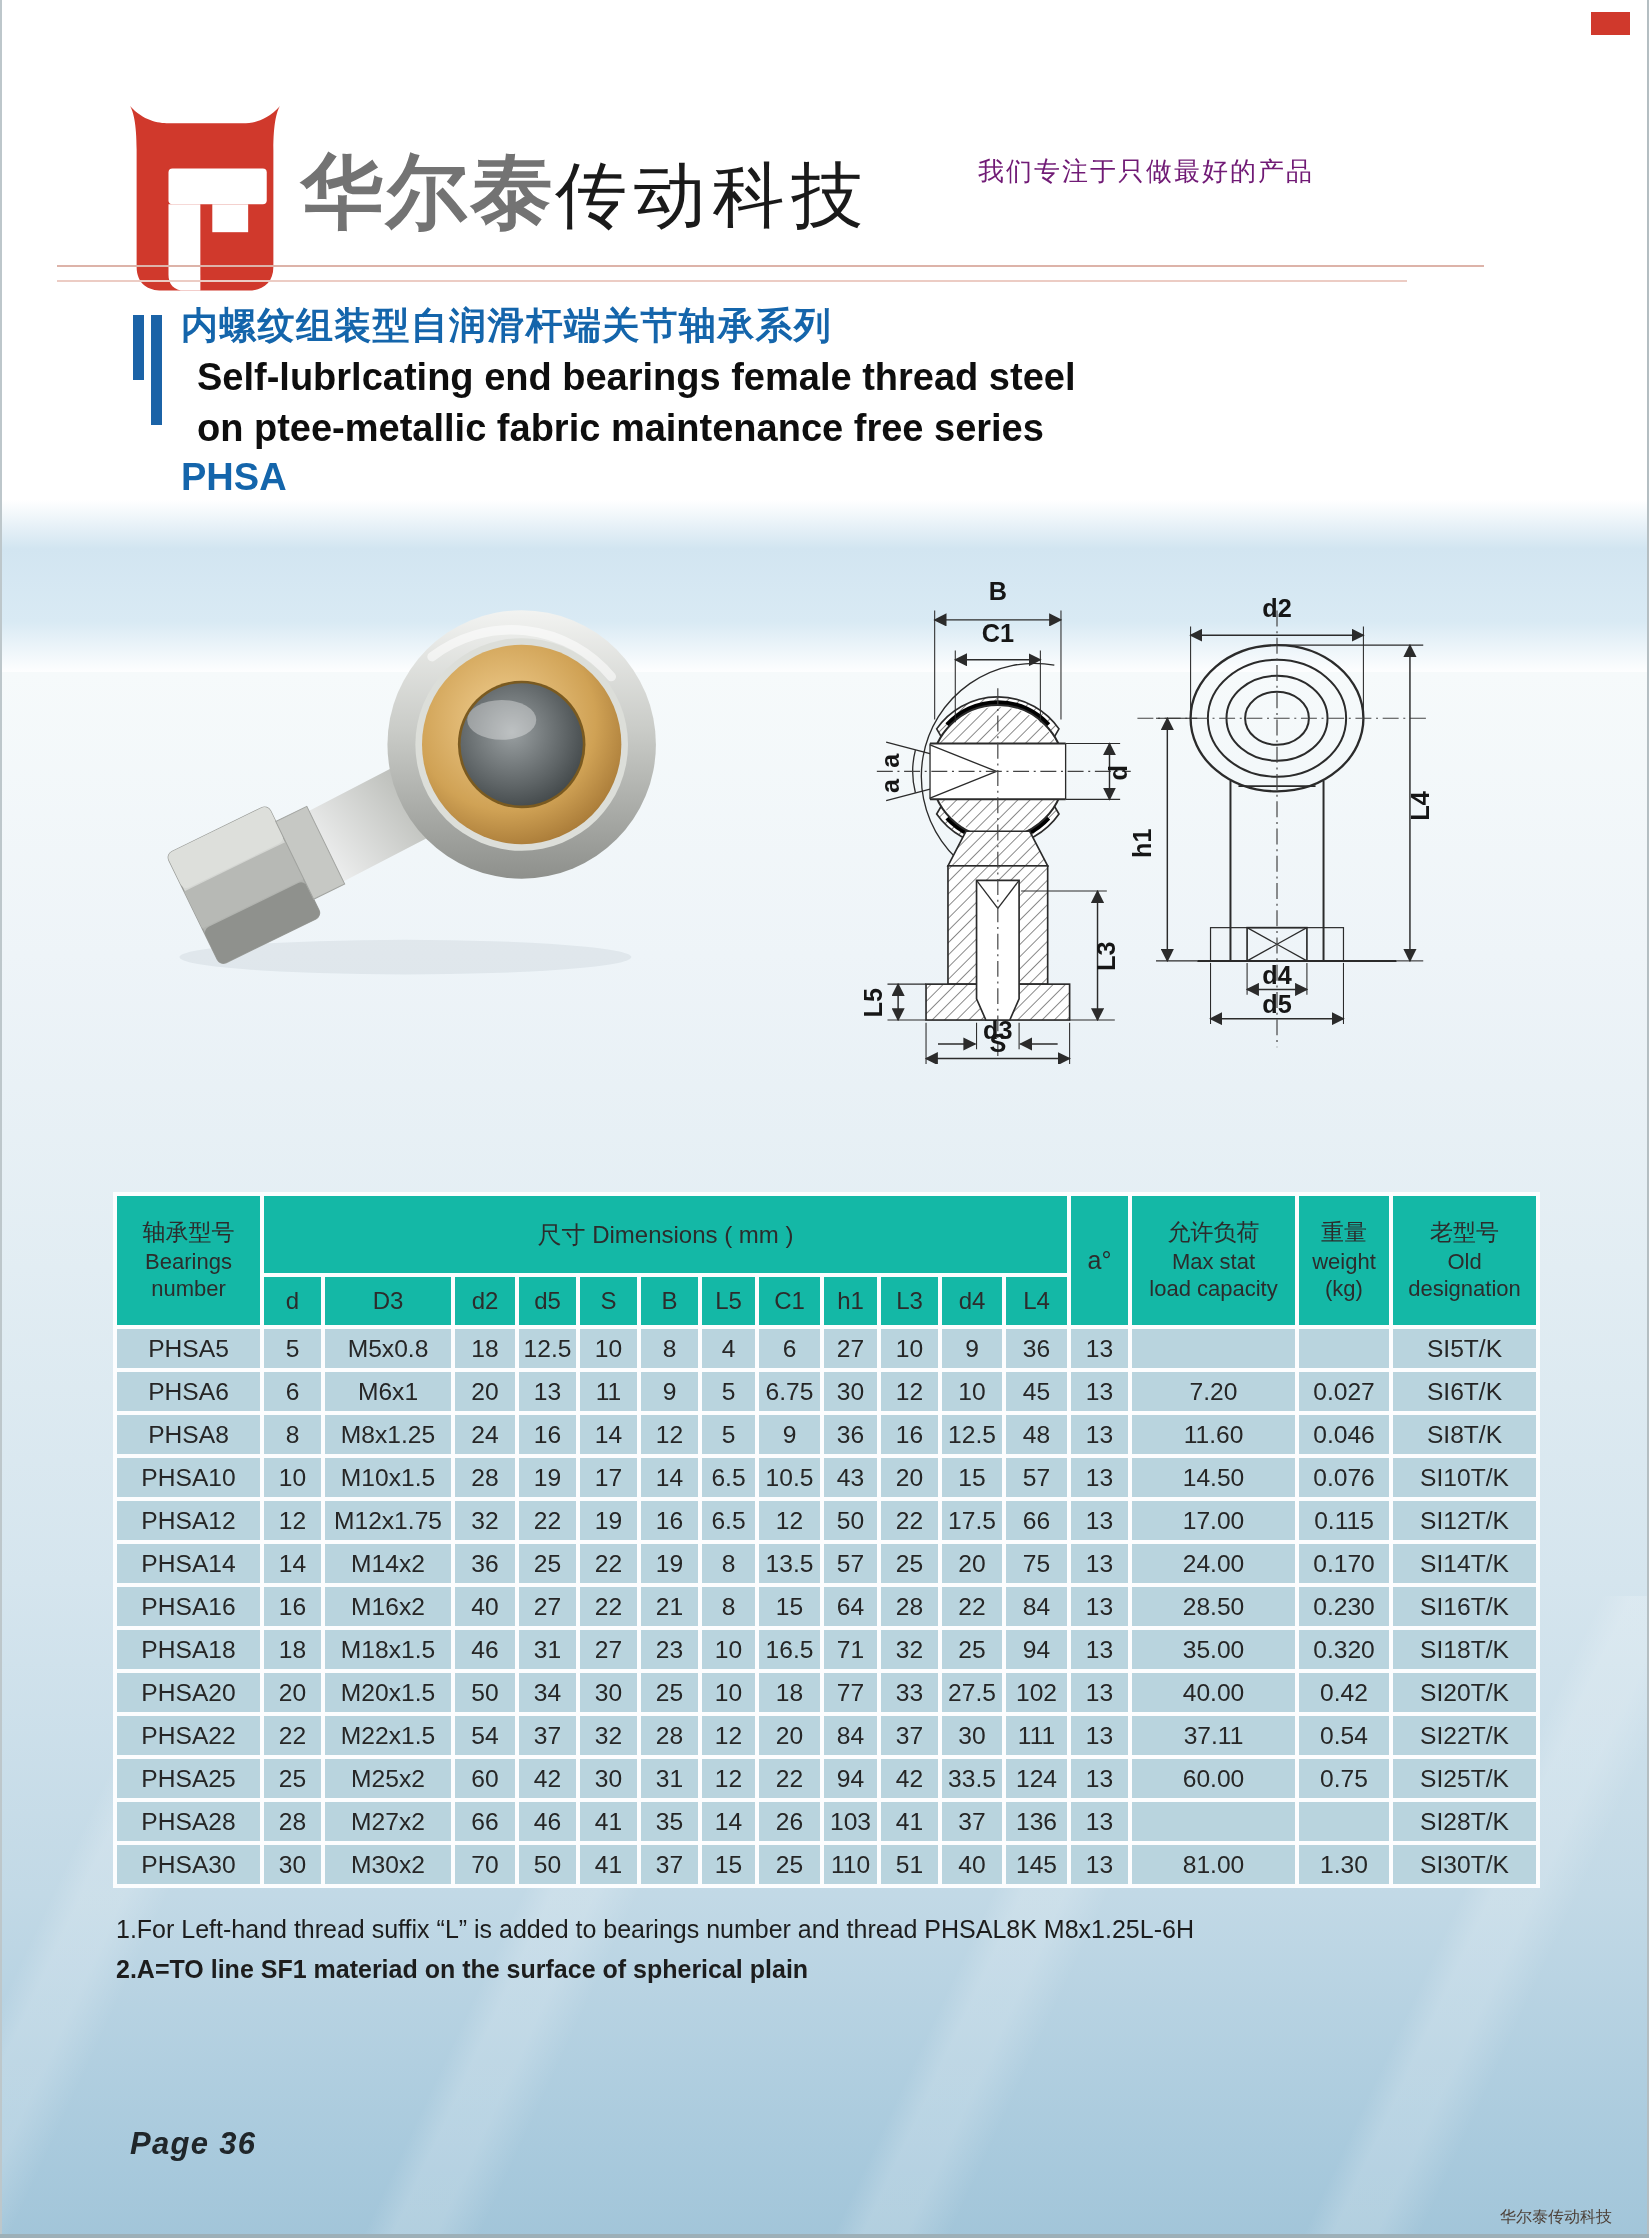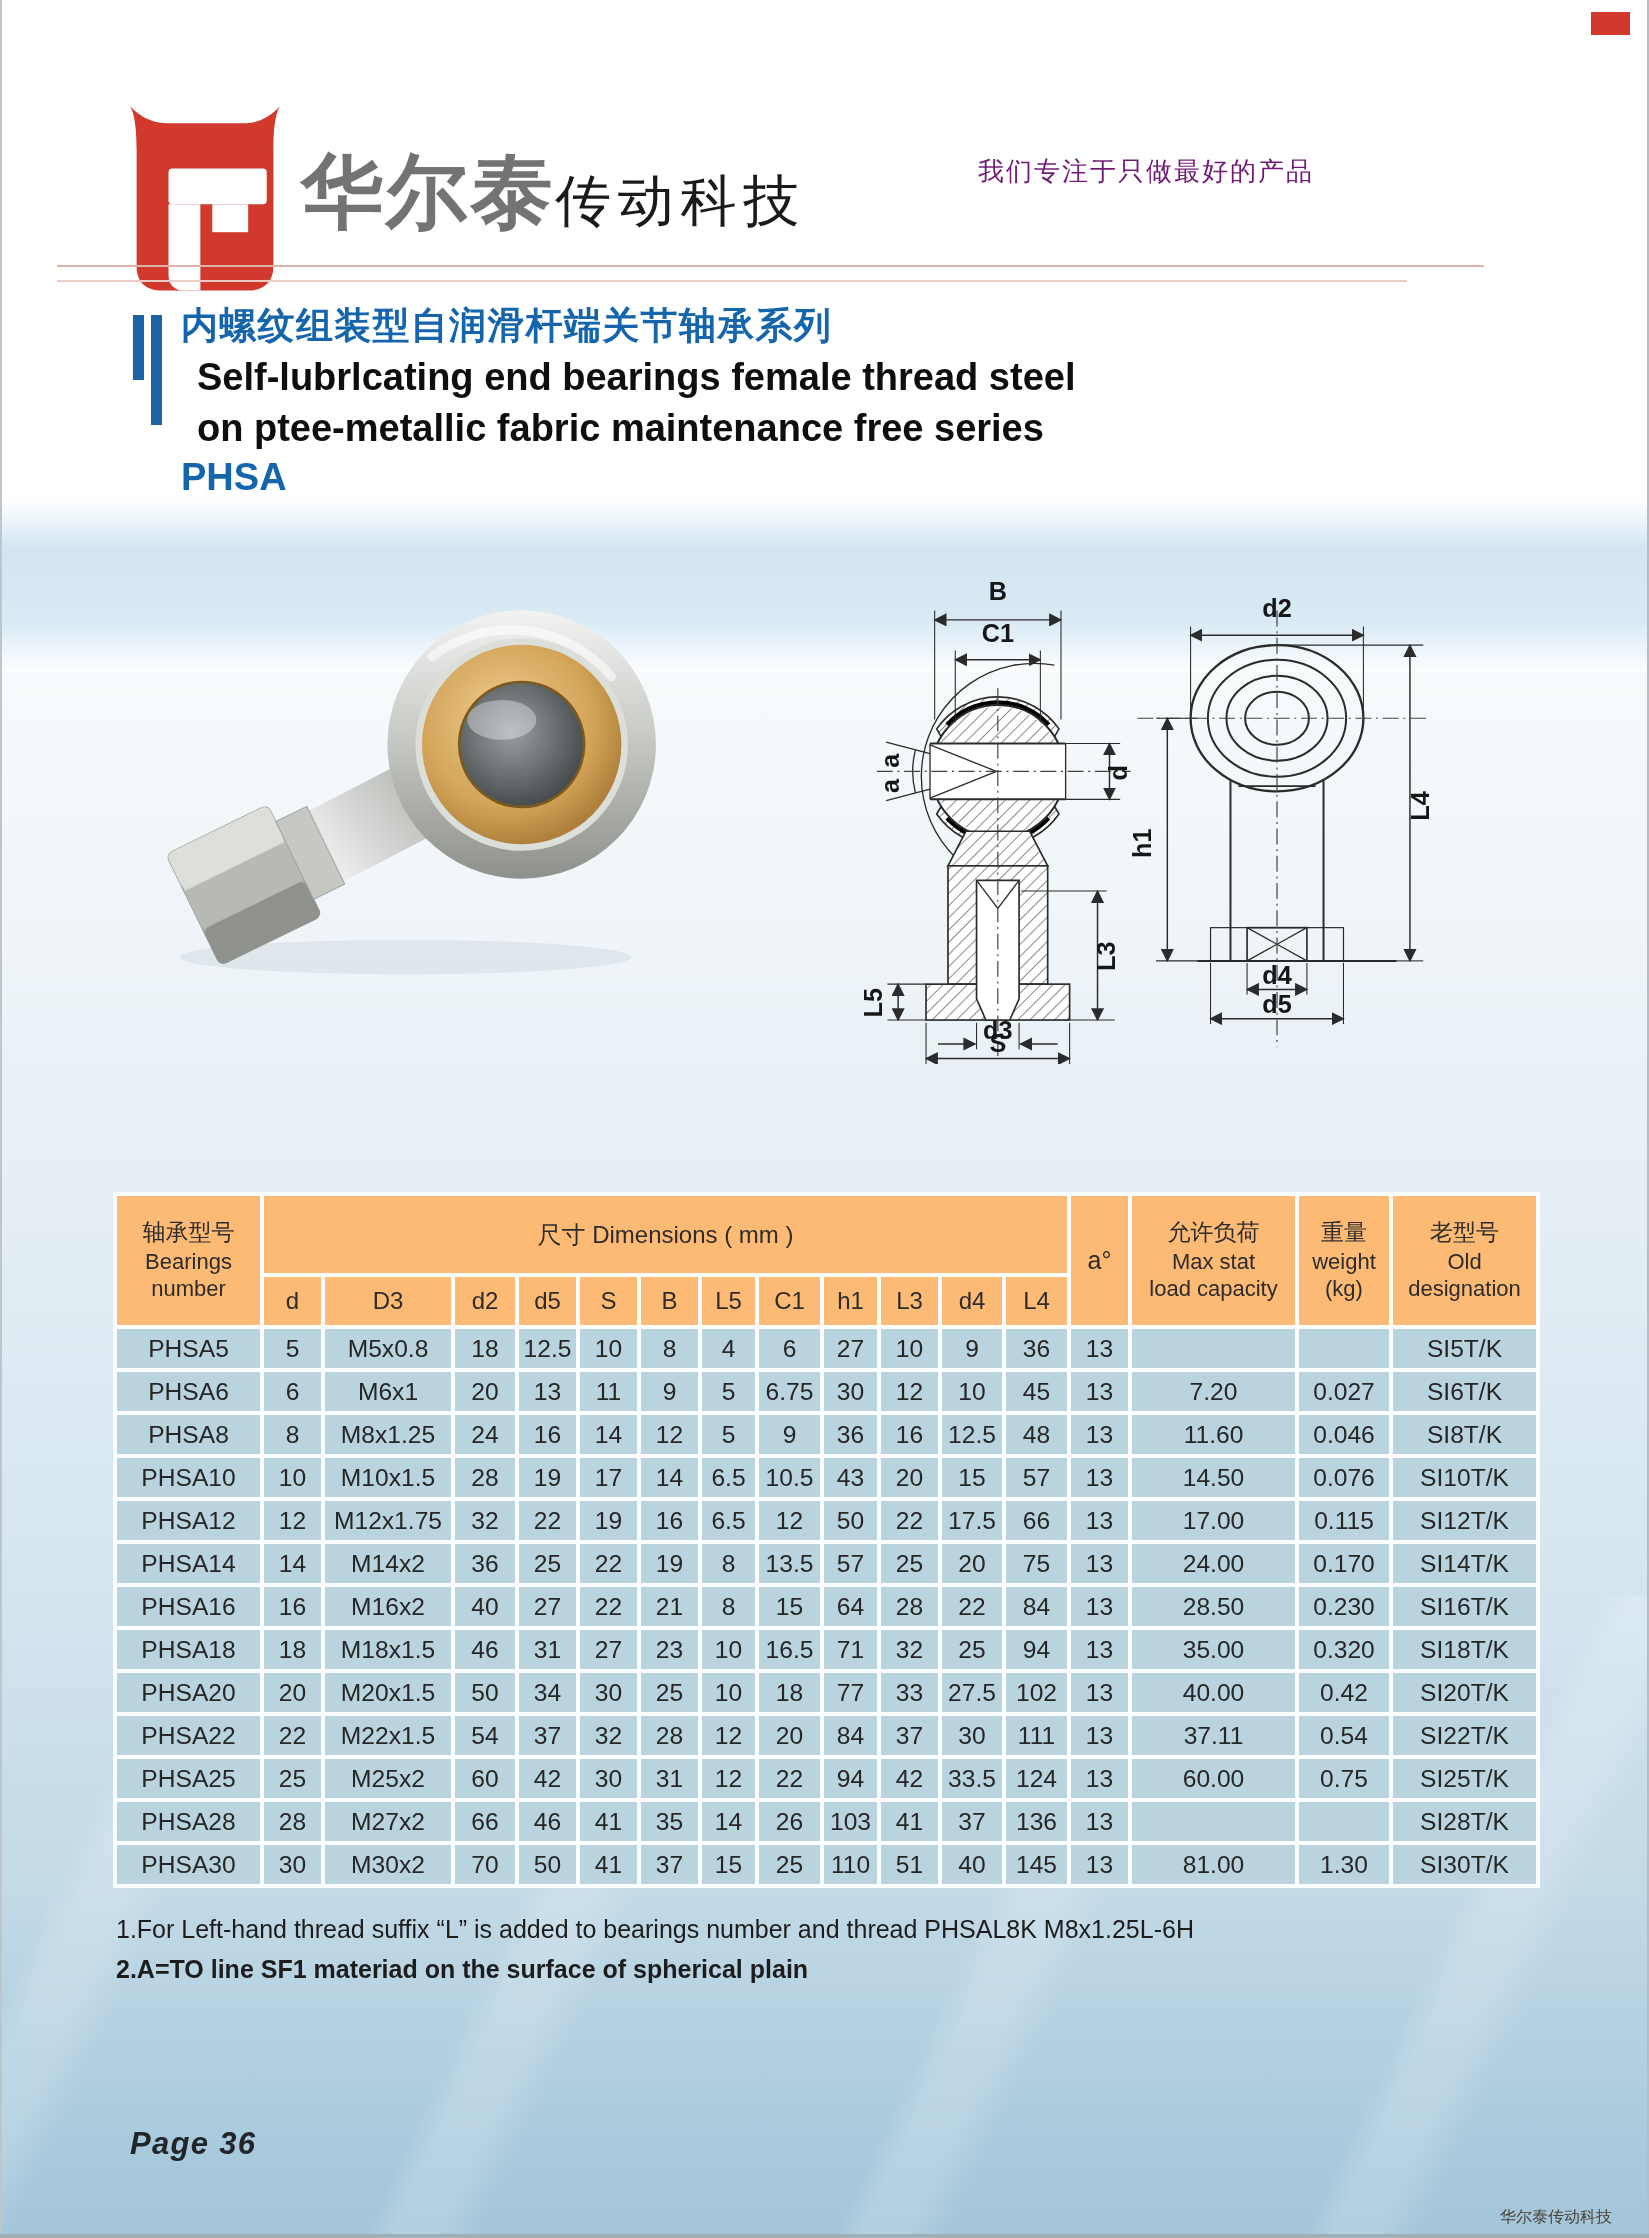--- a/index.html
+++ b/index.html
@@ -14,21 +14,21 @@
     background:repeating-linear-gradient(115deg,rgba(255,255,255,0) 0 173px,rgba(255,255,255,.35) 200px 239px,rgba(255,255,255,0) 279px 426px);}
   .edge-left{position:absolute;left:0;top:0;width:2px;height:100%;background:#bdc7cb;}
   .edge-right{position:absolute;right:0;top:0;width:2px;height:100%;background:#b4bec2;}
   .edge-bottom{position:absolute;left:0;bottom:0;width:100%;height:4.7px;background:#9db0b8;}
   .corner-mark{position:absolute;right:18.6px;top:12px;width:39px;height:22.6px;background:#d0392c;}
 
   
   .logo-svg{position:absolute;left:126px;top:103px;width:158px;height:192px;}
   .brand{position:absolute;left:301px;top:138px;height:100px;white-space:nowrap;}
   .brand-bold{font-size:82px;font-weight:900;letter-spacing:2.7px;color:#737373;}
-  .brand-rest{font-size:56px;font-weight:400;letter-spacing:6.7px;color:#1a1a1a;}
+  .brand-rest{font-size:72px;font-weight:400;letter-spacing:6.7px;color:#1a1a1a;}
   .tagline{position:absolute;left:978px;top:154px;font-size:26px;color:#701a75;letter-spacing:2px;white-space:nowrap;}
   .rule{position:absolute;height:2px;}
   .rule1{left:57px;top:265px;width:1427px;background:#ddb3a9;}
   .rule2{left:57px;top:280px;width:1350px;background:#ecccc4;}
 
   
   .tbar{position:absolute;background:#1b63a7;width:11.3px;}
   .tbar1{left:133px;top:315px;height:65px;}
   .tbar2{left:151px;top:315px;height:110px;}
   .title-cn{position:absolute;left:181px;top:301px;font-size:37px;font-weight:700;color:#1465ab;letter-spacing:1.3px;white-space:nowrap;}
@@ -37,21 +37,21 @@
 
   
   .photo-svg{position:absolute;left:86px;top:577px;width:672px;height:412px;}
   .draw-svg{position:absolute;left:825px;top:552px;width:791px;height:512px;}
   .draw-svg text{font-family:"Liberation Sans","DejaVu Sans",sans-serif;font-size:38px;font-weight:600;fill:#161616;}
 
   
   .spec-table{position:absolute;left:113px;top:1192px;border-collapse:separate;border-spacing:4px;
     background:#fcfdfe;}
   .spec-table th,.spec-table td{text-align:center;vertical-align:middle;padding:0 2.7px;}
-  .spec-table thead th{background:#fdba74;color:#2c2c2c;font-weight:400;}
+  .spec-table thead th{background:#14b8a6;color:#2c2c2c;font-weight:400;}
   .spec-table tbody td{background:#b9d4de;color:#262626;font-size:24.6px;height:39px;}
   .h-line-cn{font-size:23px;line-height:1.3;}
   .h-line-en{font-size:22px;line-height:1.25;}
   .dims-head{font-size:24px;height:77px;}
   .spec-table th.sub{font-size:24px;height:48px;font-weight:400;}
   .ang-head{font-size:25px;}
   td.model{font-size:24.6px;}
 
   
   .notes{position:absolute;left:116px;top:1915px;width:1264px;}

